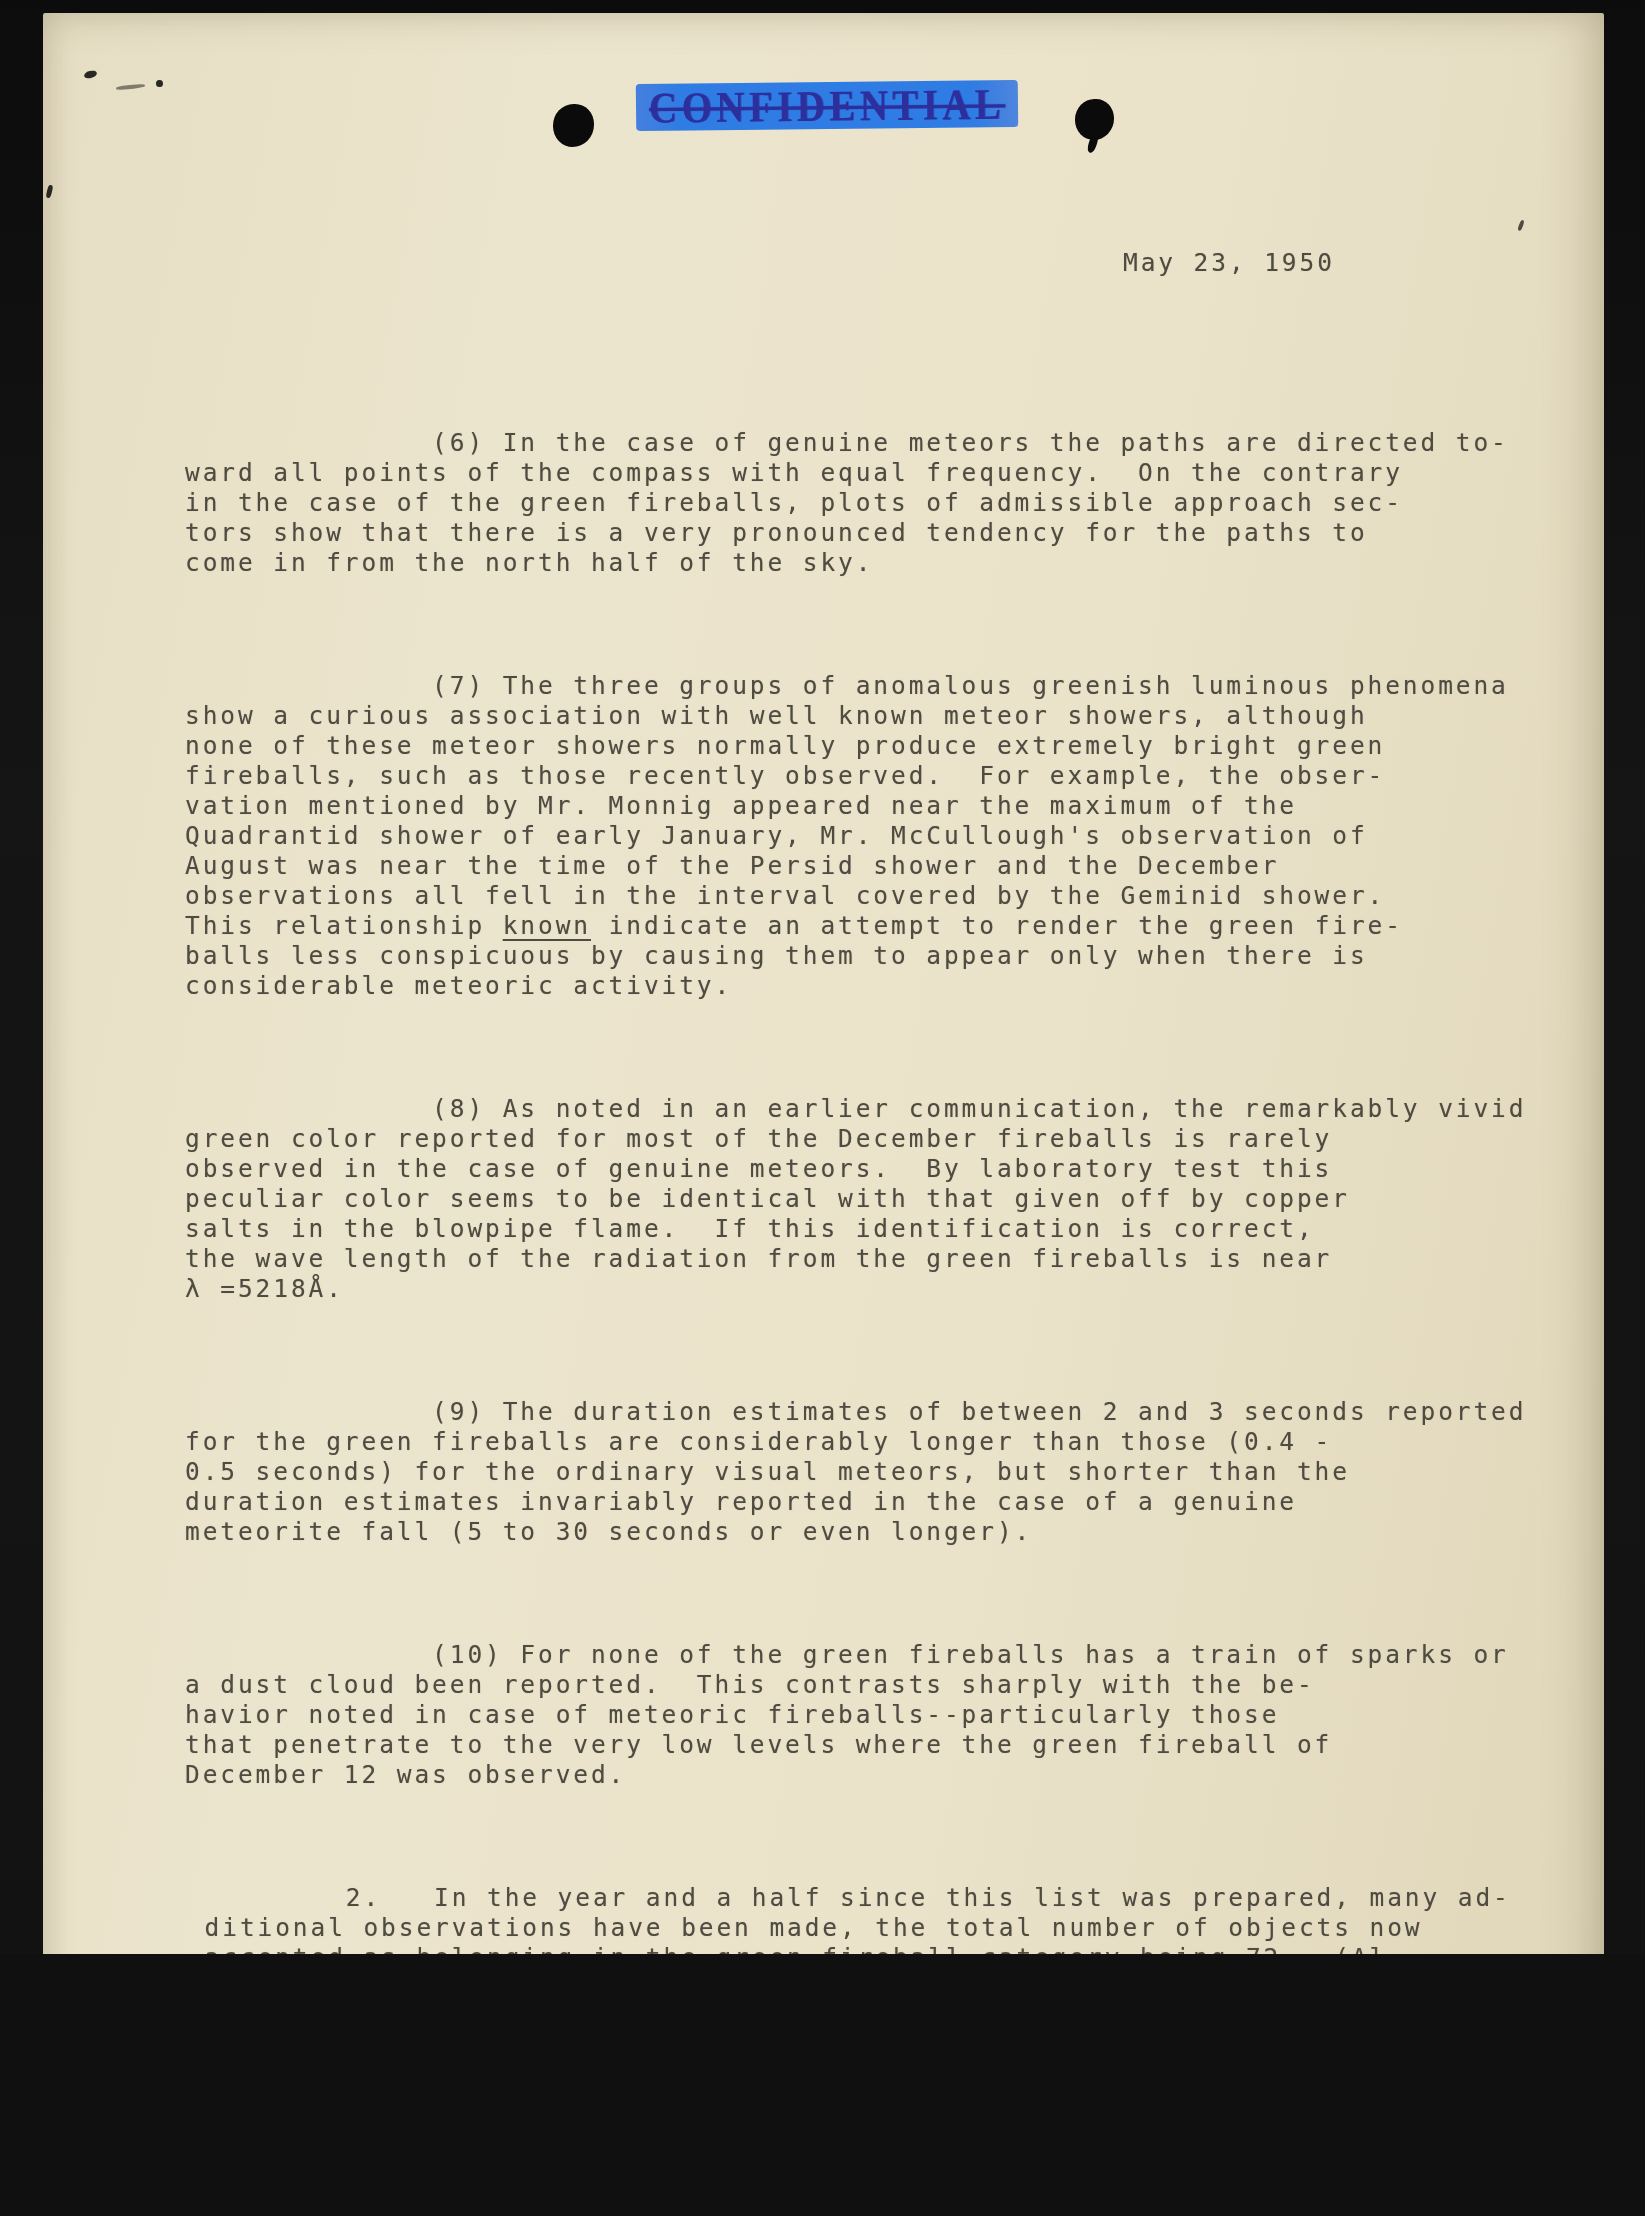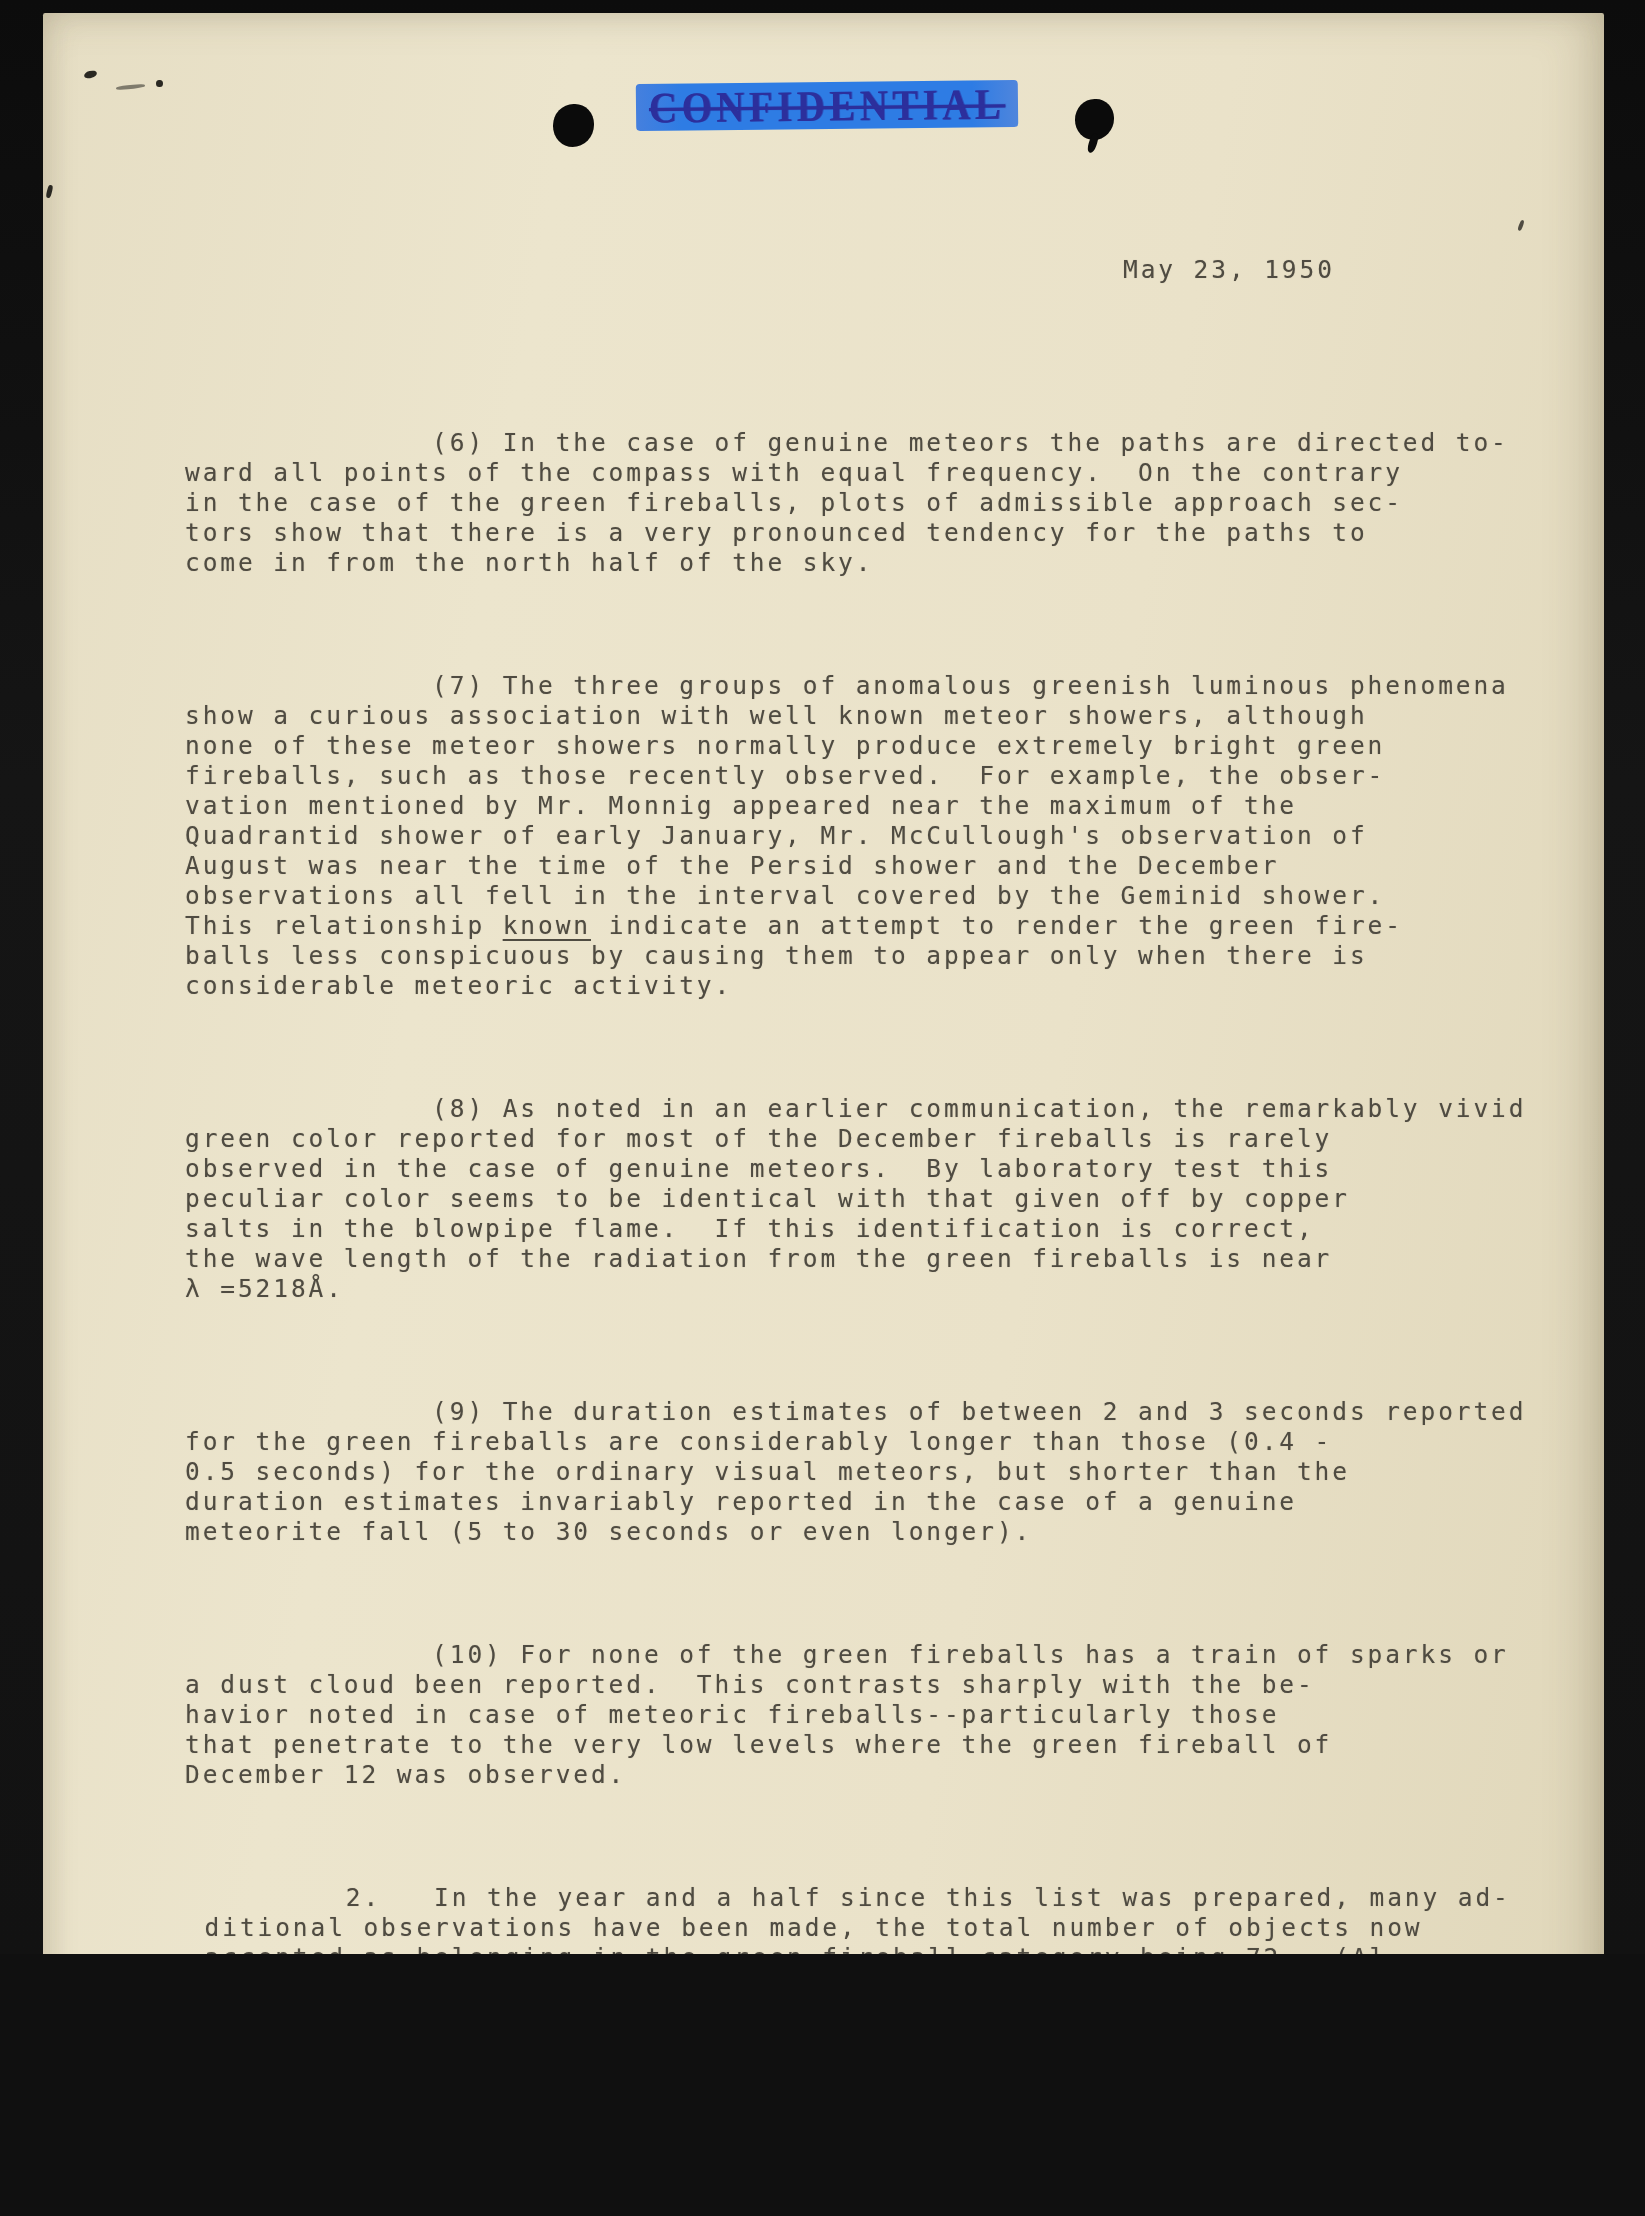--- a/index.html
+++ b/index.html
@@ -27,21 +27,21 @@
     white-space: pre-wrap;
     color: #4f4b41;
     text-shadow: 0 0 1px rgba(79,75,65,0.30);
   }
   .content {
     position: absolute;
     left: 142px; top: 226px;
     width: 1381px;
   }
   .subj-line { position: relative; }
-  .date-pos { position: absolute; left: 938px; top: 16px; }
+  .date-pos { position: absolute; left: 938px; top: 9px; }
   .para { margin: 0 0 33px 0; }
   .para.first { margin-top: 69px; }
   .para.sub { }
   .para.flush { margin-left: 19.6px; }
   .u { text-decoration: underline; text-decoration-thickness: 2px; text-underline-offset: 4.9px; }
   .punch {
     position: absolute;
     background: #0b0b0b;
     border-radius: 50% 46% 52% 48%;
   }

